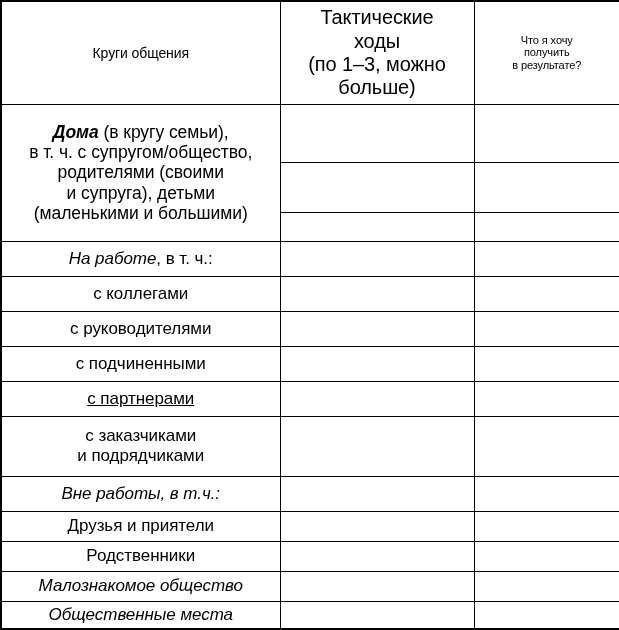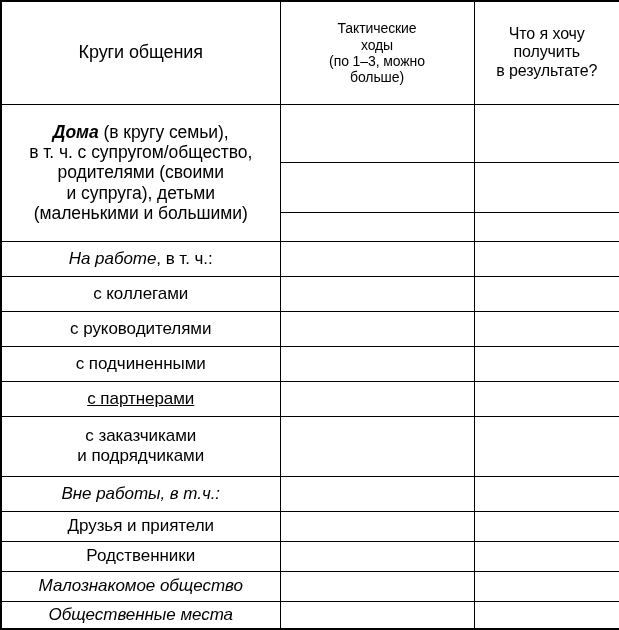--- a/index.html
+++ b/index.html
@@ -48,23 +48,23 @@
   col.c1 { width: 279px; }
   col.c2 { width: 194px; }
   col.c3 { width: 146px; }
 
   
   .hdr {
     font-weight: bold;
     font-size: 17px;
     letter-spacing: -0.1px;
   }
-  .hdr-1 { font-size: 18px; }
-  .hdr-2 { font-size: 14px; line-height: 1.18; }
-  .hdr-3 { font-size: 16px; line-height: 1.18; }
+  .hdr-1 { font-size: 14px; }
+  .hdr-2 { font-size: 20px; line-height: 1.18; }
+  .hdr-3 { font-size: 11px; line-height: 1.18; }
 
   
   .lbl {
     font-size: 17px;
     line-height: 1.2;
     letter-spacing: -0.05px;
   }
   .lbl-big {
     font-size: 17.5px;
     line-height: 1.22;

